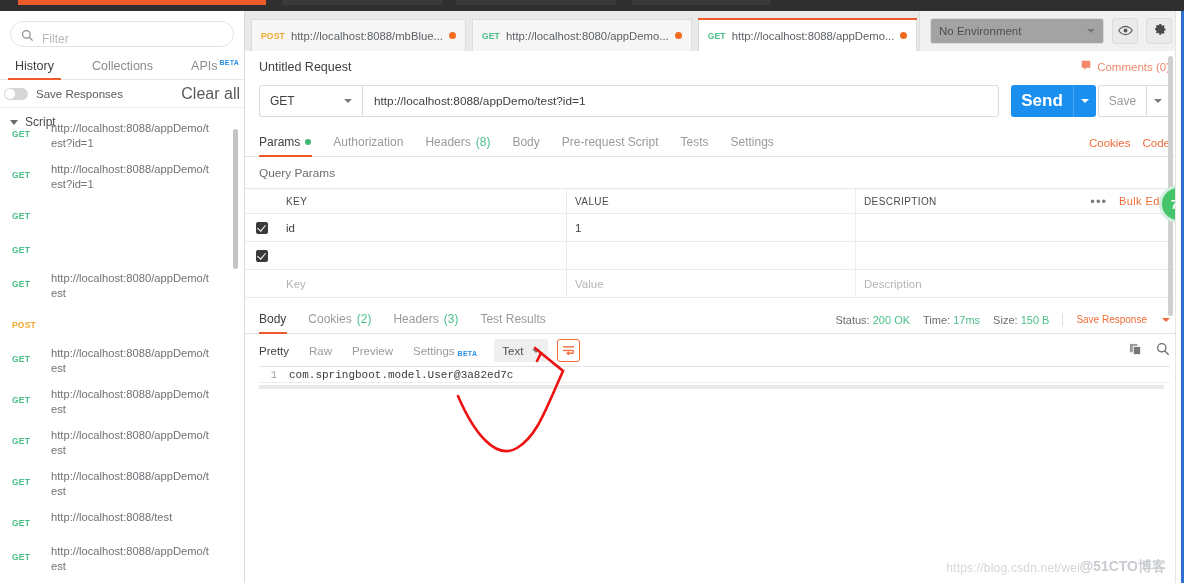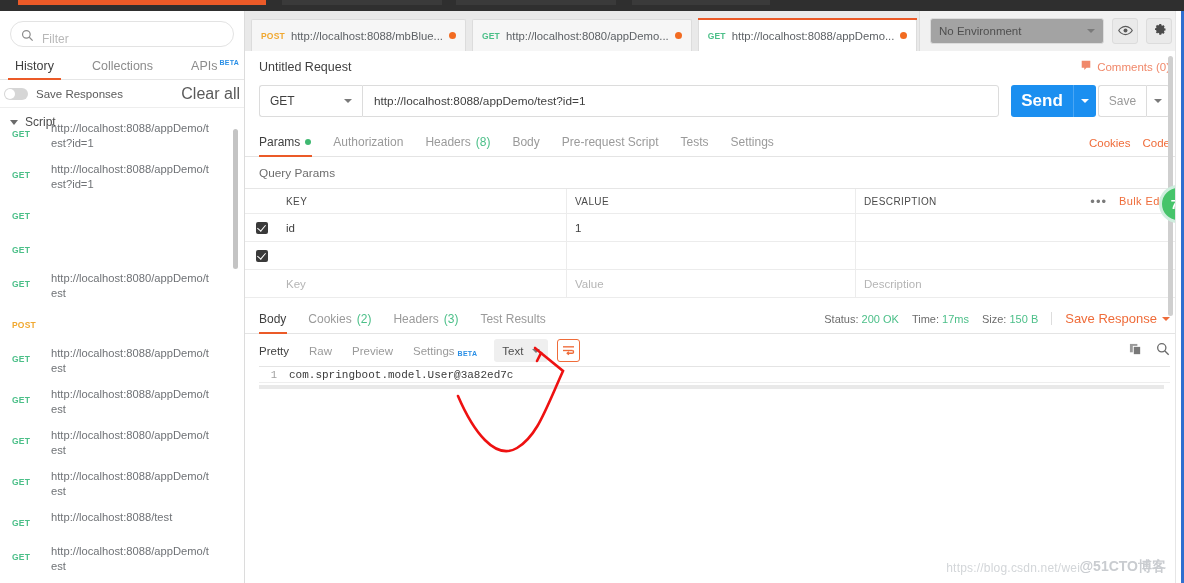--- a/index.html
+++ b/index.html
@@ -286,22 +286,22 @@
     position: relative; margin-top: 6px;
   }
   .resp-meta {
     position: absolute; right: 14px; bottom: 7px;
     display: flex; align-items: center; gap: 13px; font-size: 11px;
   }
   .resp-meta .m { color: #6d6d6d; }
   .resp-meta .m b { color: #4bbf88; font-weight: normal; }
   .resp-meta .sep { width: 1px; height: 13px; background: #ddd; }
   .save-resp {
-    color: #ef6c3a; font-size: 13px; display: flex;
-    align-items: center; gap: 5px; cursor: pointer;
+    color: #ef6c3a; font-size: 10px; display: flex;
+    align-items: center; gap: 15px; cursor: pointer;
   }
   .caret-o {
     width: 0; height: 0; border-left: 4px solid transparent;
     border-right: 4px solid transparent; border-top: 4px solid #ef6c3a;
   }
 
   .body-tools {
     display: flex; align-items: center; height: 32px;
     padding: 6px 14px 5px 14px; position: relative;
   }

